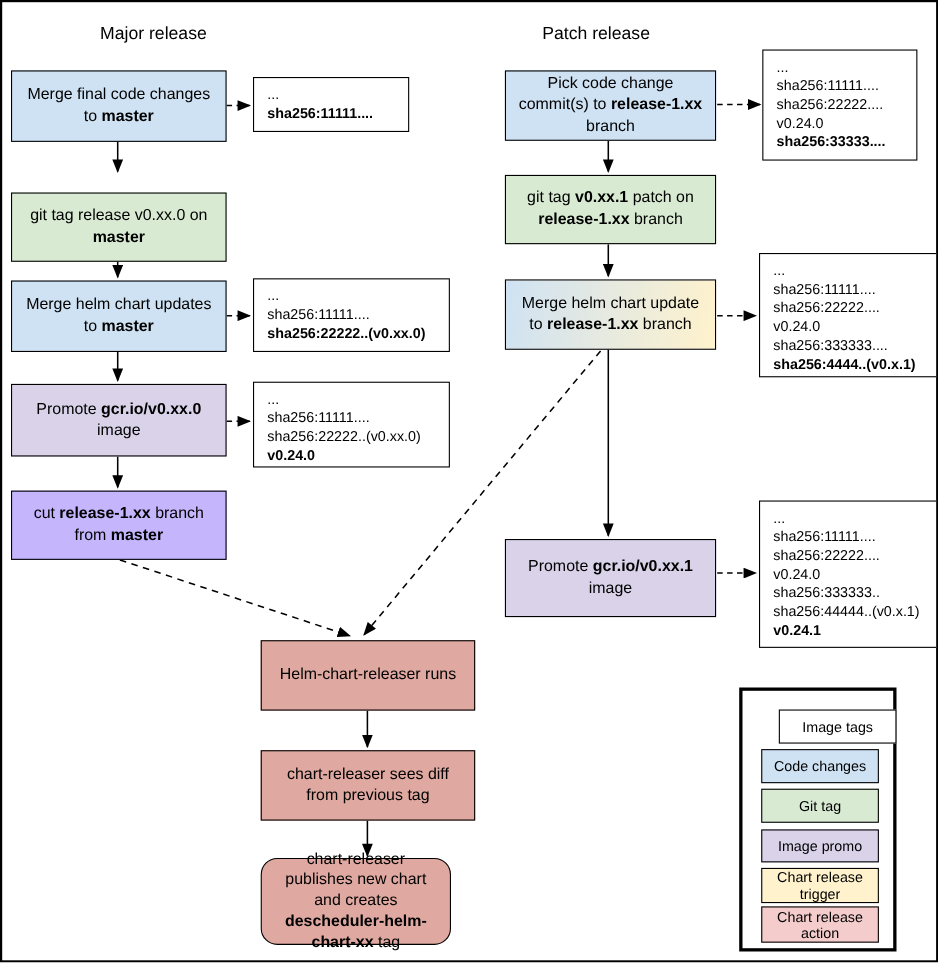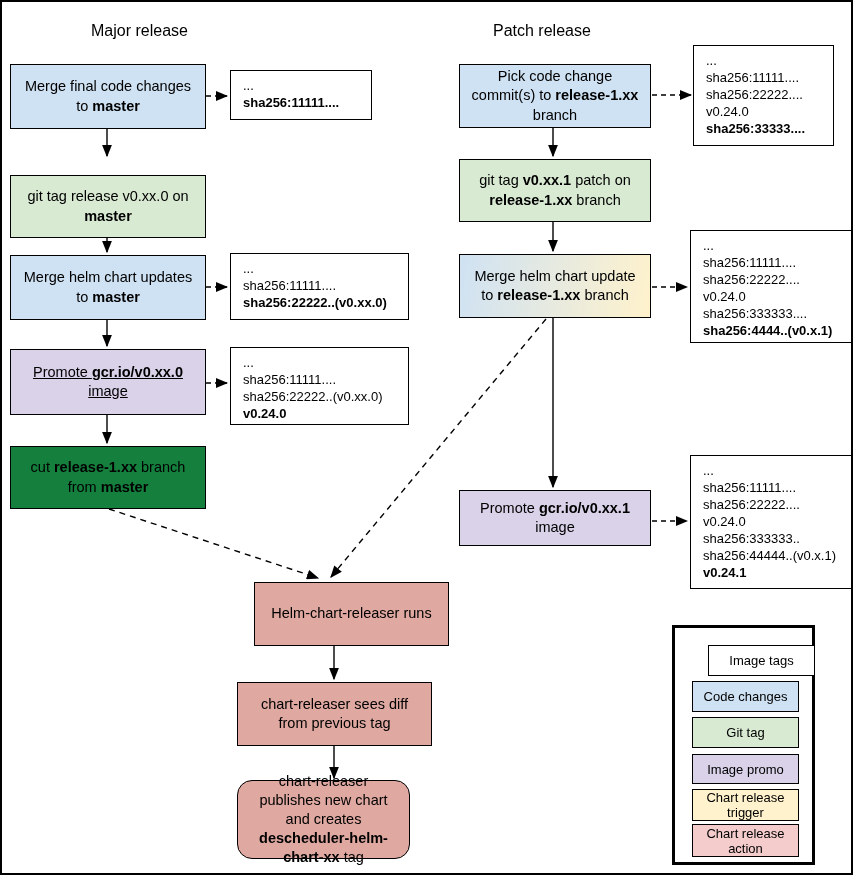--- a/index.html
+++ b/index.html
@@ -111,24 +111,24 @@
 
   <div class="node" style="left: 8px; top: 62px; width: 196px; height: 65px; background: rgb(207, 226, 243);">
       <span><span>Merge final code changes to </span><b>master</b></span>
     </div>
   <div class="node" style="left: 8px; top: 157px; width: 196px; height: 63px; background: rgb(217, 234, 211); margin-top: 16px;">
       <span><span>git tag release v0.xx.0 on </span><b>master</b></span>
     </div>
   <div class="node" style="left: 8px; top: 253px; width: 196px; height: 65px; background: rgb(207, 226, 243);">
       <span><span>Merge helm chart updates to </span><b>master</b></span>
     </div>
-  <div class="node" style="left: 8px; top: 347px; width: 196px; height: 66px; background: rgb(217, 210, 233); text-decoration: underline;">
+  <div class="node" style="left: 8px; top: 347px; width: 196px; height: 66px; background: rgb(217, 210, 233);">
       <span><span>Promote </span><b>gcr.io/v0.xx.0</b><span> image</span></span>
     </div>
-  <div class="node" style="left: 8px; top: 444px; width: 196px; height: 63px; background: #15803d;">
+  <div class="node" style="left: 8px; top: 444px; width: 196px; height: 63px; background: #c4b5fd;">
       <span><span>cut </span><b>release-1.xx</b><span> branch from </span><b>master</b></span>
     </div>
 
   <div class="ann" style="left:228px; top:68px; width:142px; height:50px;">
       <div>...</div>
       <div style="font-weight: bold;">sha256:11111....</div>
     </div>
   <div class="ann" style="left:228px; top:251px; width:179px; height:67px;">
       <div>...</div>
       <div>sha256:11111....</div>
@@ -143,21 +143,21 @@
 
   <div class="node" style="left: 457px; top: 62px; width: 192px; height: 64px; background: rgb(207, 226, 243);">
       <span><span>Pick code change commit(s) to </span><b>release-1.xx</b><span> branch</span></span>
     </div>
   <div class="node" style="left: 457px; top: 157px; width: 192px; height: 63px; background: rgb(217, 234, 211); justify-content: flex-end;">
       <span><span>git tag </span><b>v0.xx.1</b><span> patch on </span><b>release-1.xx</b><span> branch</span></span>
     </div>
   <div class="node grad" style="left:457px; top:252px; width:192px; height:64px;">
       <span><span>Merge helm chart update to </span><b>release-1.xx</b><span> branch</span></span>
     </div>
-  <div class="node" style="left: 457px; top: 488px; width: 192px; height: 56px; background: rgb(217, 210, 233);">
+  <div class="node" style="left: 457px; top: 488px; width: 192px; height: 71px; background: rgb(217, 210, 233);">
       <span><span>Promote </span><b>gcr.io/v0.xx.1</b><span> image</span></span>
     </div>
 
   <div class="ann" style="left:691px; top:43px; width:141px; height:101px;">
       <div>...</div>
       <div>sha256:11111....</div>
       <div>sha256:22222....</div>
       <div>v0.24.0</div>
       <div style="font-weight: bold;">sha256:33333....</div>
     </div>
@@ -172,21 +172,21 @@
   <div class="ann" style="left:688px; top:453px; width:162px; height:134px;">
       <div>...</div>
       <div>sha256:11111....</div>
       <div>sha256:22222....</div>
       <div>v0.24.0</div>
       <div>sha256:333333..</div>
       <div>sha256:44444..(v0.x.1)</div>
       <div style="font-weight: bold;">v0.24.1</div>
     </div>
 
-  <div class="node" style="left: 252px; top: 580px; width: 195px; height: 64px; background: rgb(223, 169, 161);">
+  <div class="node" style="left: 235px; top: 580px; width: 195px; height: 64px; background: rgb(223, 169, 161);">
       <span><span>Helm-chart-releaser runs</span></span>
     </div>
   <div class="node" style="left: 235px; top: 680px; width: 195px; height: 64px; background: rgb(223, 169, 161);">
       <span><span>chart-releaser sees diff from previous tag</span></span>
     </div>
   <div class="node" style="left: 235px; top: 778px; width: 173px; height: 79px; background: rgb(223, 169, 161); border-radius: 15px;">
       <span><span>chart-releaser publishes new chart and creates </span><b>descheduler-helm-chart-xx</b><span> tag</span></span>
     </div>
 
   <div class="legend">

